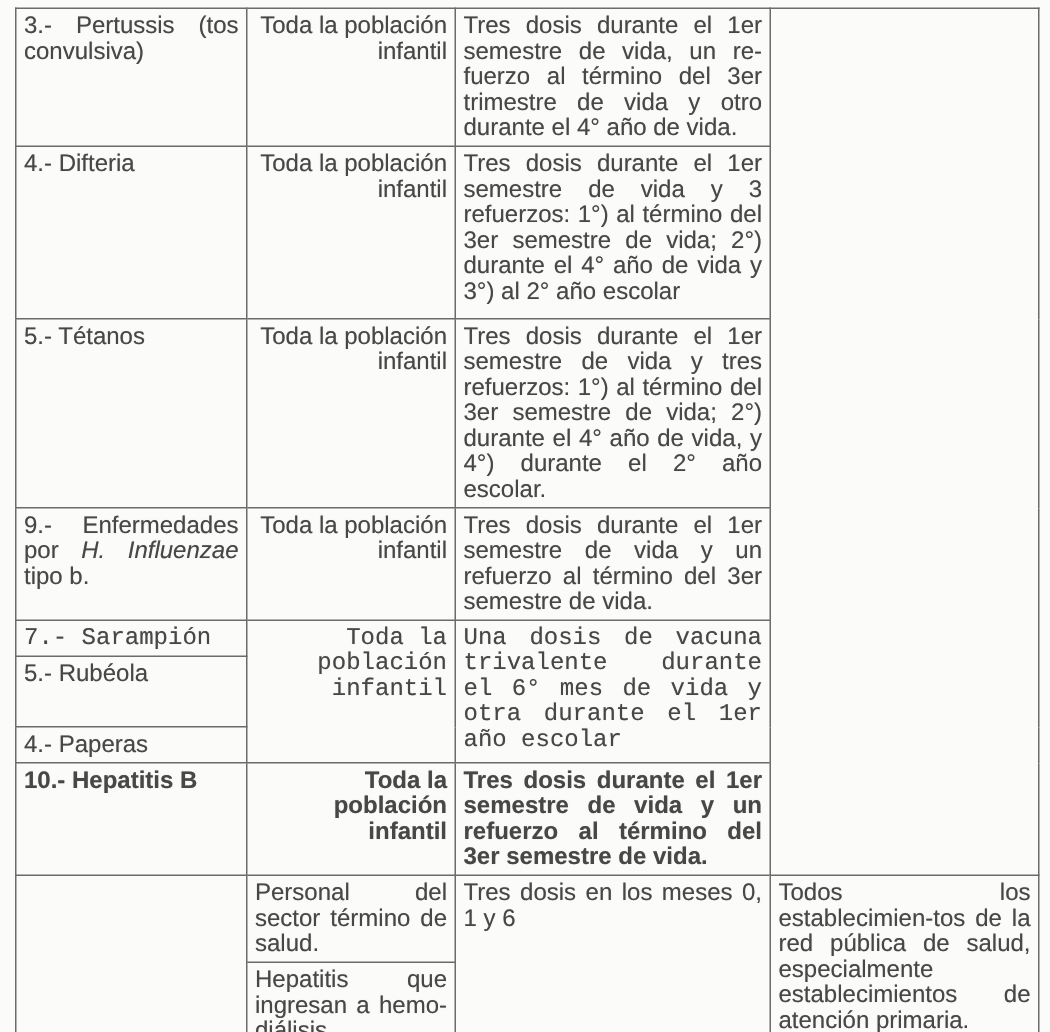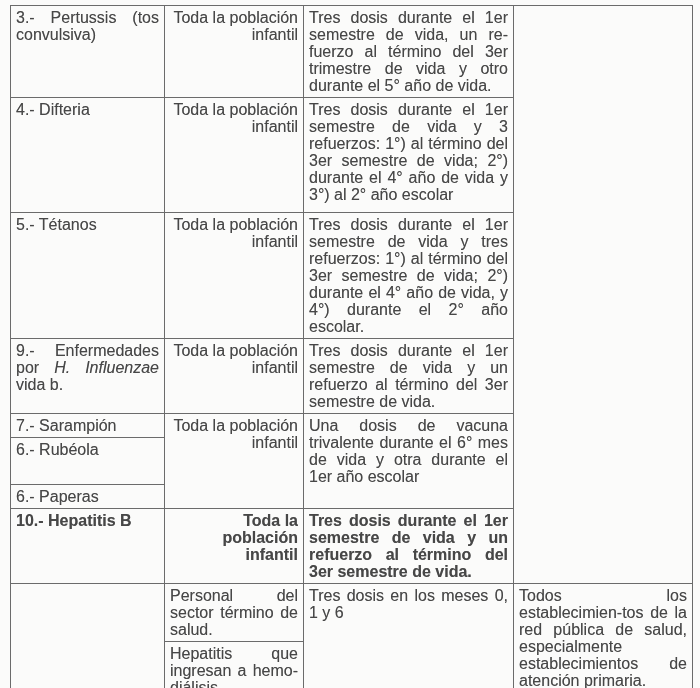--- a/index.html
+++ b/index.html
@@ -35,21 +35,21 @@
     line-height: 17px;
     text-align: justify;
     color: #474747;
     text-shadow: 0 0 0.5px rgba(70,70,70,0.45);
   }
   td.left { text-align: right; }
   tr.r1  { height: 83px; }
   tr.r2  { height: 115px; }
   tr.r3  { height: 118px; margin-top: 48px; }
   tr.r4  { height: 69px; }
-  tr.r5  { height: 19px; }
+  tr.r5  { height: 19px; font-family: Liberation Mono, monospace; }
   tr.r6  { height: 47px; }
   tr.r7  { height: 22px; }
   tr.r8  { height: 70px; font-weight: bold; }
   tr.r9  { height: 53px; }
   tr.r10 { height: 53px; }
   tr.r11 { height: 60px; }
   i { font-style: italic; }
 </style>
 </head>
 <body>
@@ -60,58 +60,58 @@
       <col class="c1">
         <col class="c2">
         <col class="c3">
         <col class="c4">
     </colgroup>
 
     <tbody>
         <tr class="r1">
       <td>3.- Pertussis (tos convulsiva)</td>
       <td class="left">Toda la población infantil</td>
-      <td>Tres dosis durante el 1er semestre de vida, un re-fuerzo al término del 3er trimestre de vida y otro durante el 5° año de vida.</td>
+      <td>Tres dosis durante el 1er semestre de vida, un re-fuerzo al término del 3er trimestre de vida y otro durante el 4° año de vida.</td>
       <td rowspan="8"></td>
     </tr>
 
     <tr class="r2">
       <td>4.- Difteria</td>
       <td class="left">Toda la población infantil</td>
       <td>Tres dosis durante el 1er semestre de vida y 3 refuerzos: 1°) al término del 3er semestre de vida; 2°) durante el 4° año de vida y 3°) al 2° año escolar</td>
     </tr>
 
     <tr class="r3">
       <td>5.- Tétanos</td>
       <td class="left">Toda la población infantil</td>
       <td>Tres dosis durante el 1er semestre de vida y tres refuerzos: 1°) al término del 3er semestre de vida; 2°) durante el 4° año de vida, y 4°) durante el 2° año escolar.</td>
     </tr>
 
     <tr class="r4">
       <td>
         <span>9.- Enfermedades por</span>
         <i>H. Influenzae</i>
-        <span>vida b.</span>
+        <span>tipo b.</span>
       </td>
       <td class="left">Toda la población infantil</td>
       <td>Tres dosis durante el 1er semestre de vida y un refuerzo al término del 3er semestre de vida.</td>
     </tr>
 
     <tr class="r5">
       <td>7.- Sarampión</td>
       <td class="left" rowspan="3">Toda la población infantil</td>
       <td rowspan="3">Una dosis de vacuna trivalente durante el 6° mes de vida y otra durante el 1er año escolar</td>
     </tr>
 
     <tr class="r6">
-      <td>6.- Rubéola</td>
+      <td>5.- Rubéola</td>
     </tr>
 
     <tr class="r7">
-      <td>6.- Paperas</td>
+      <td>4.- Paperas</td>
     </tr>
 
     <tr class="r8">
       <td>10.- Hepatitis B</td>
       <td class="left">Toda la población infantil</td>
       <td>Tres dosis durante el 1er semestre de vida y un refuerzo al término del 3er semestre de vida.</td>
     </tr>
 
     <tr class="r9">
       <td rowspan="3"></td>

